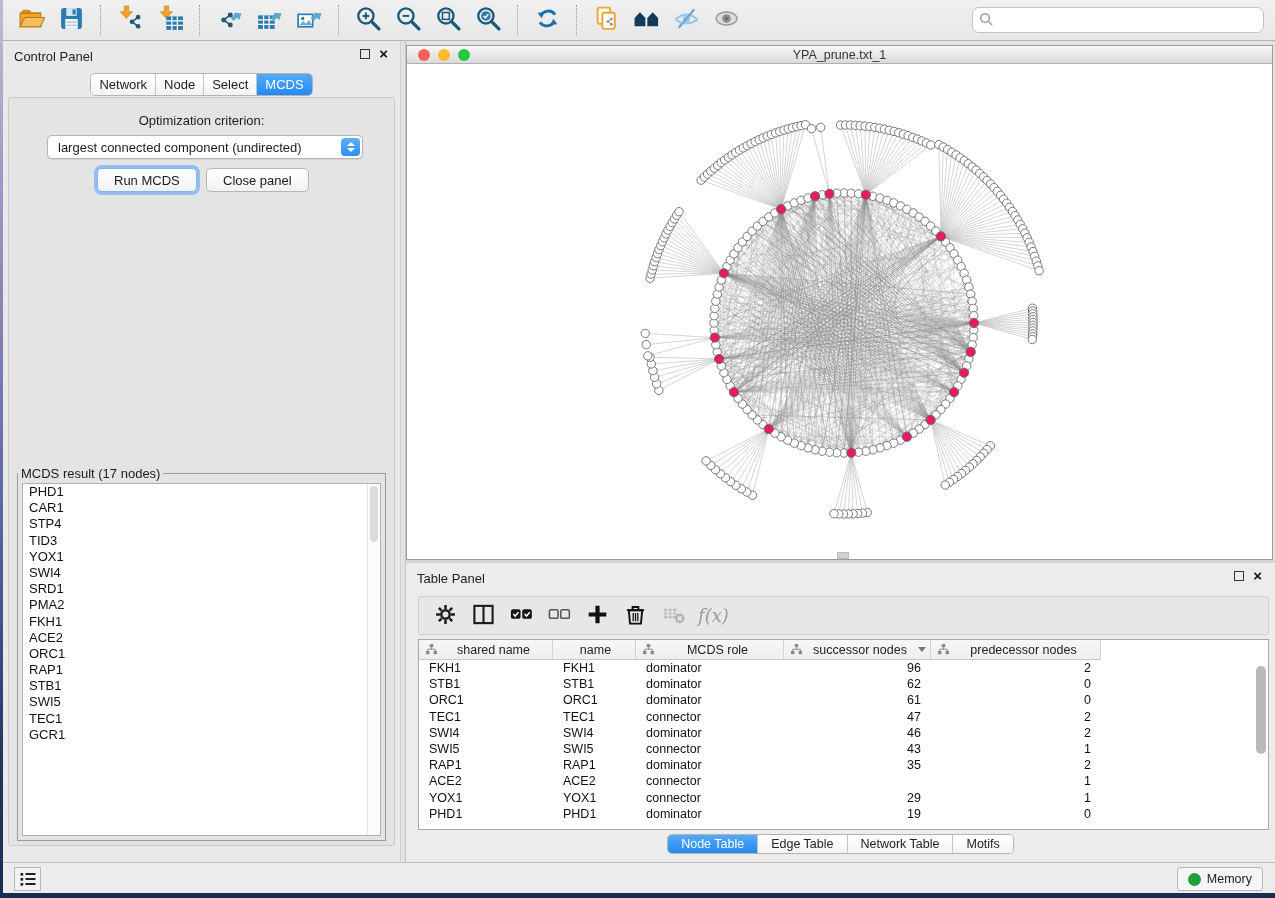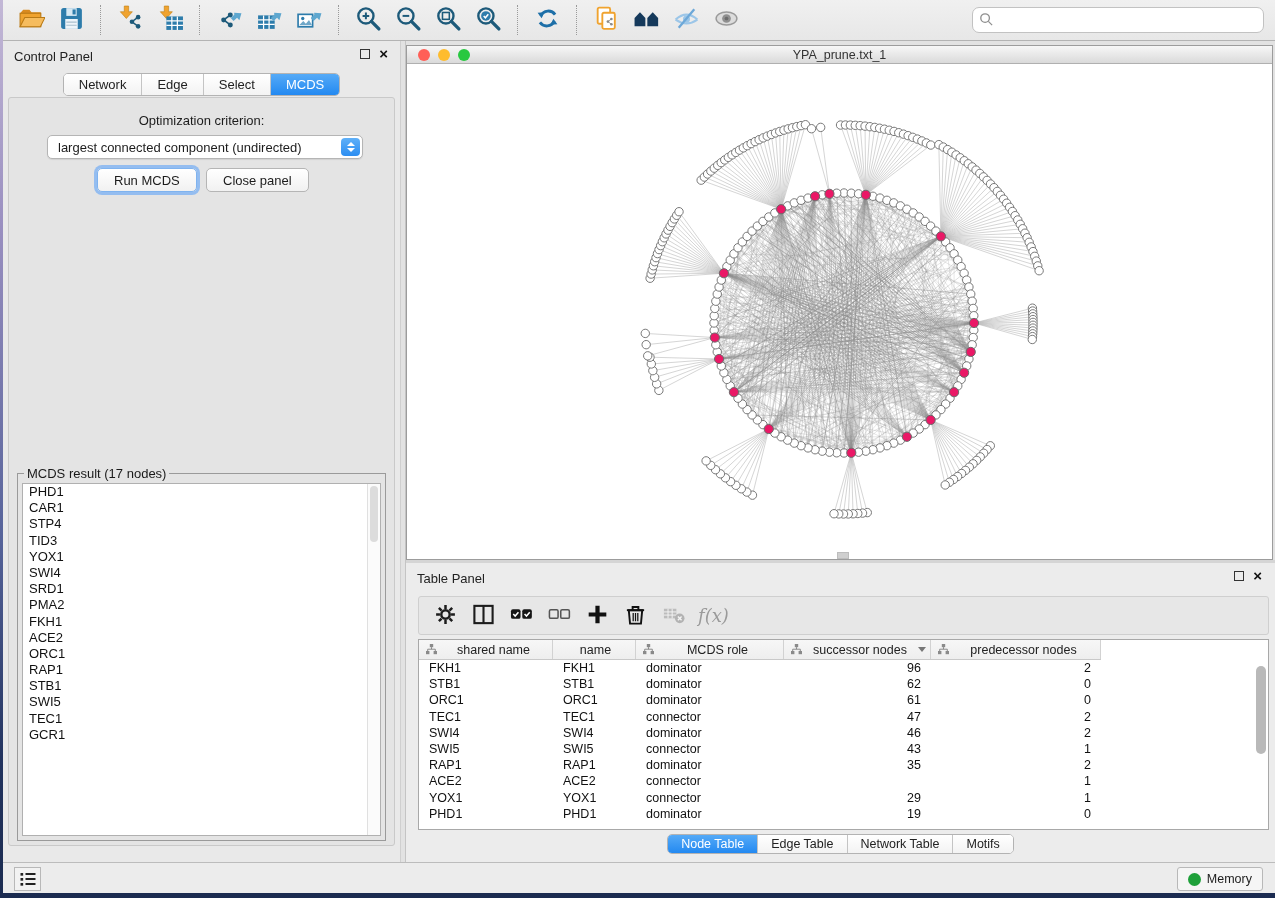--- a/index.html
+++ b/index.html
@@ -28,42 +28,42 @@
   #right-pane { position:absolute; left:403px; top:0; right:0; bottom:0; background:#e2e2e2; }
 
   
   .panel-title { position:absolute; left:11px; top:8px; font-size:13px; color:#222; }
   .panel-wctl { position:absolute; top:8px; display:flex; gap:9px; align-items:center; }
   #cp-wctl { right:12px; } #tp-wctl { right:13px; }
   .float-box { width:10px; height:10px; border:1.4px solid #333; display:inline-block; }
   .close-x { font-weight:bold; font-size:15px; line-height:10px; color:#111; }
   #cp-tabs { position:absolute; left:0; right:0; top:32px; display:flex; justify-content:center; }
   .seg-group { display:flex; border:1px solid #b3b3b3; border-radius:5px; overflow:hidden; background:#fff; }
-  .seg { padding:3px 15px; font-size:13px; color:#222; background:linear-gradient(#ffffff,#f3f3f3);
+  .seg { padding:3px 8px; font-size:13px; color:#222; background:linear-gradient(#ffffff,#f3f3f3);
     border-right:1px solid #c4c4c4; }
   .seg:last-child { border-right:none; }
   .seg.active { background:linear-gradient(#55aaf7,#2389f1); color:#fff; }
   #cp-content { position:absolute; left:5px; right:5px; top:56px; bottom:16px; background:#e4e4e4;
     border:1px solid #c9c9c9; border-radius:3px; }
   #opt-label { position:absolute; left:0; right:0; top:15px; text-align:center; font-size:13px; }
   #criterion-select { position:absolute; left:38px; top:37px; width:316px; height:24px; background:#fff;
     border:1px solid #b5b5b5; border-radius:5px; display:flex; align-items:center; padding-left:10px;
     font-size:13px; box-shadow:0 1px 1px rgba(0,0,0,.08); }
   #criterion-stepper { position:absolute; right:2px; top:2px; width:19px; height:18px; border-radius:4px;
     background:linear-gradient(#5fb0f8,#2c8ef2); display:flex; flex-direction:column; align-items:center; justify-content:center; gap:2px; }
   .chev-up { width:0; height:0; border-left:4px solid transparent; border-right:4px solid transparent; border-bottom:4px solid #fff; }
   .chev-dn { width:0; height:0; border-left:4px solid transparent; border-right:4px solid transparent; border-top:4px solid #fff; }
   .mac-btn { position:absolute; top:70px; height:24px; background:linear-gradient(#ffffff,#f1f1f1);
     border:1px solid #b5b5b5; border-radius:5px; font-size:13px; display:flex; align-items:center;
     justify-content:center; padding:0 16px; }
   #run-mcds-btn { left:88px; box-shadow:0 0 0 3px rgba(82,156,250,.55); border-color:#7fb3ef; }
   #close-panel-btn { left:197px; }
   #mcds-fieldset { position:absolute; left:8px; right:8px; top:368px; bottom:4px; border:1px solid #9a9a9a;
     padding:0; background:transparent; }
-  #mcds-fieldset legend { font-size:13px; color:#1a1a1a; margin-left:6px; padding:0 3px; }
+  #mcds-fieldset legend { font-size:13px; color:#1a1a1a; padding:0 3px; }
   #mcds-list { position:absolute; left:4px; right:4px; top:2px; bottom:4px; background:#fff;
     border:1px solid #b0b0b0; overflow:hidden; }
   .mcds-item { height:16.2px; line-height:16.2px; padding-left:6px; font-size:13px; color:#111; }
   #mcds-scroll { position:absolute; right:0; top:0; bottom:0; width:13px; background:#fbfbfb; border-left:1px solid #e0e0e0; }
   #mcds-thumb { position:absolute; left:2px; right:2px; top:2px; height:56px; border-radius:5px; background:#dcdcdc; }
 
   
   #network-window { position:absolute; left:0; top:4px; right:2px; height:515px;
     border:1px solid #9c9c9c; background:#fff; }
   #net-titlebar { position:absolute; left:0; right:0; top:0; height:18px;
@@ -272,21 +272,21 @@
 
       <div id="control-panel">
         <div class="panel-title">Control Panel</div>
         <div class="panel-wctl" id="cp-wctl">
           <span class="float-box"></span>
           <span class="close-x">×</span>
         </div>
         <div id="cp-tabs">
             <div class="seg-group" id="cp-seg">
               <div class="seg">Network</div>
-              <div class="seg">Edge</div>
+              <div class="seg">Node</div>
               <div class="seg">Select</div>
               <div class="seg active">MCDS</div>
             </div>
           </div>
 
         <div id="cp-content">
           <div id="criterion-select">
             <span>largest connected component (undirected)</span>
             <span id="criterion-stepper">
               <span class="chev-up"></span>

